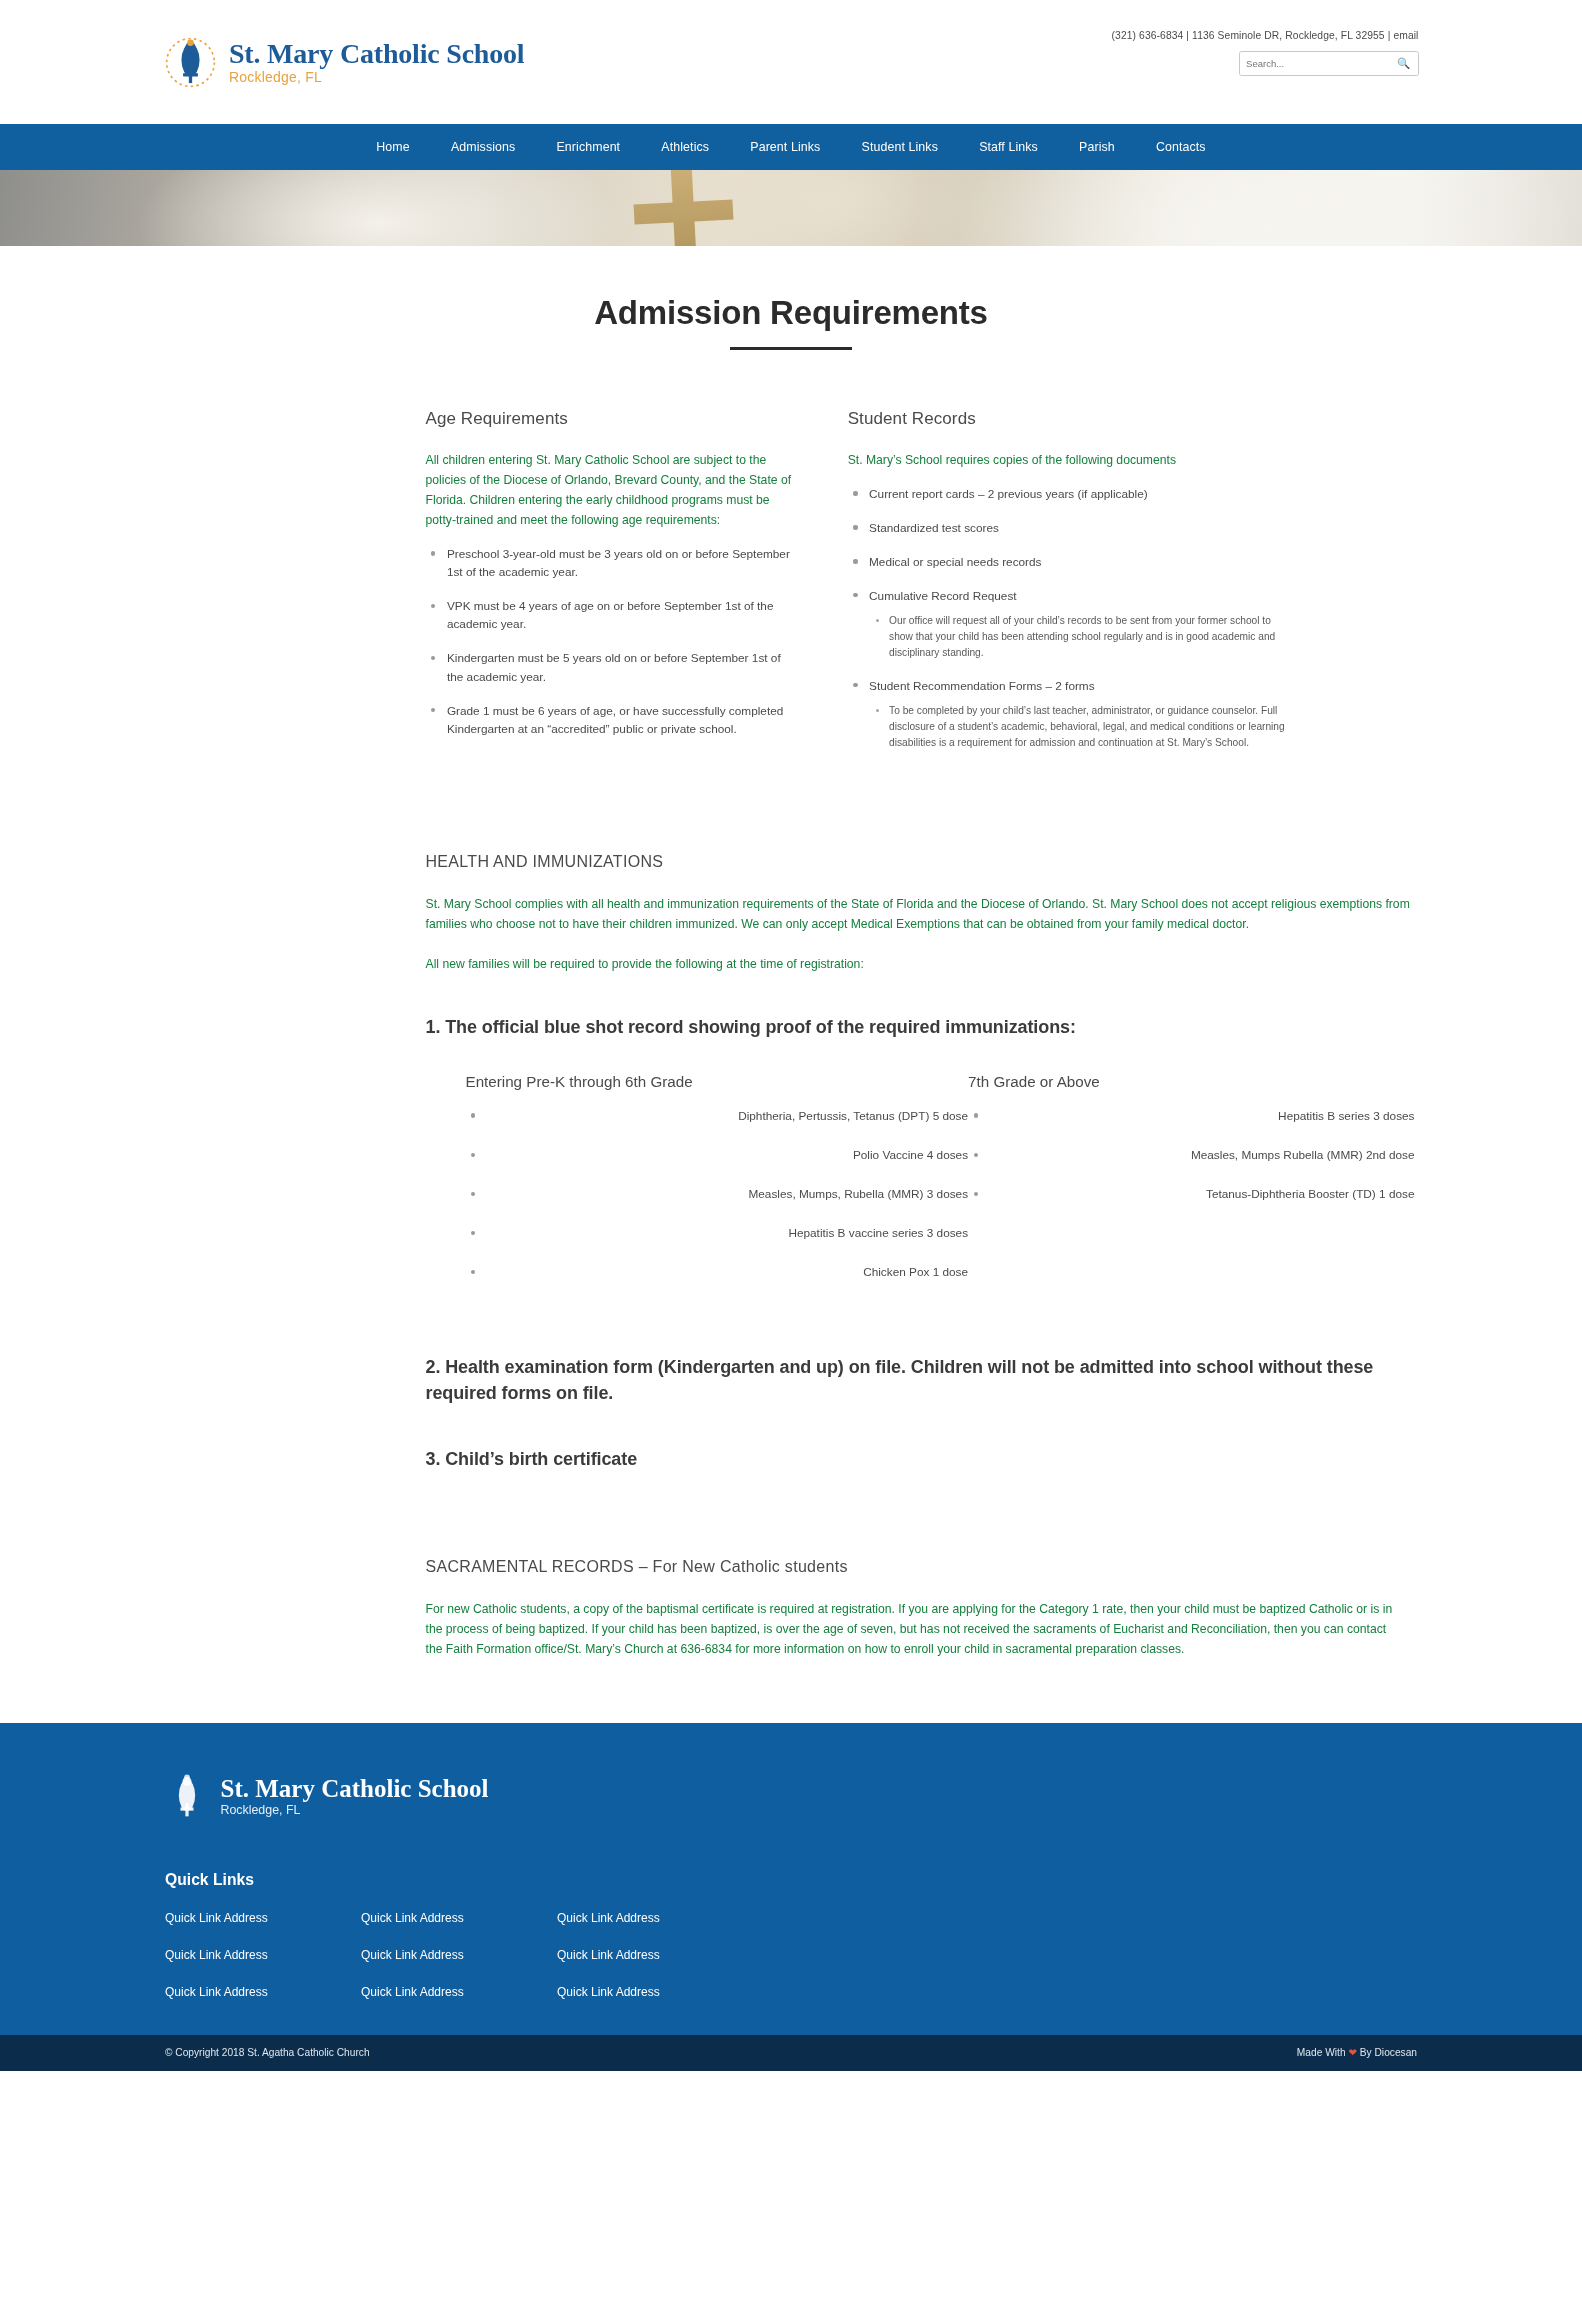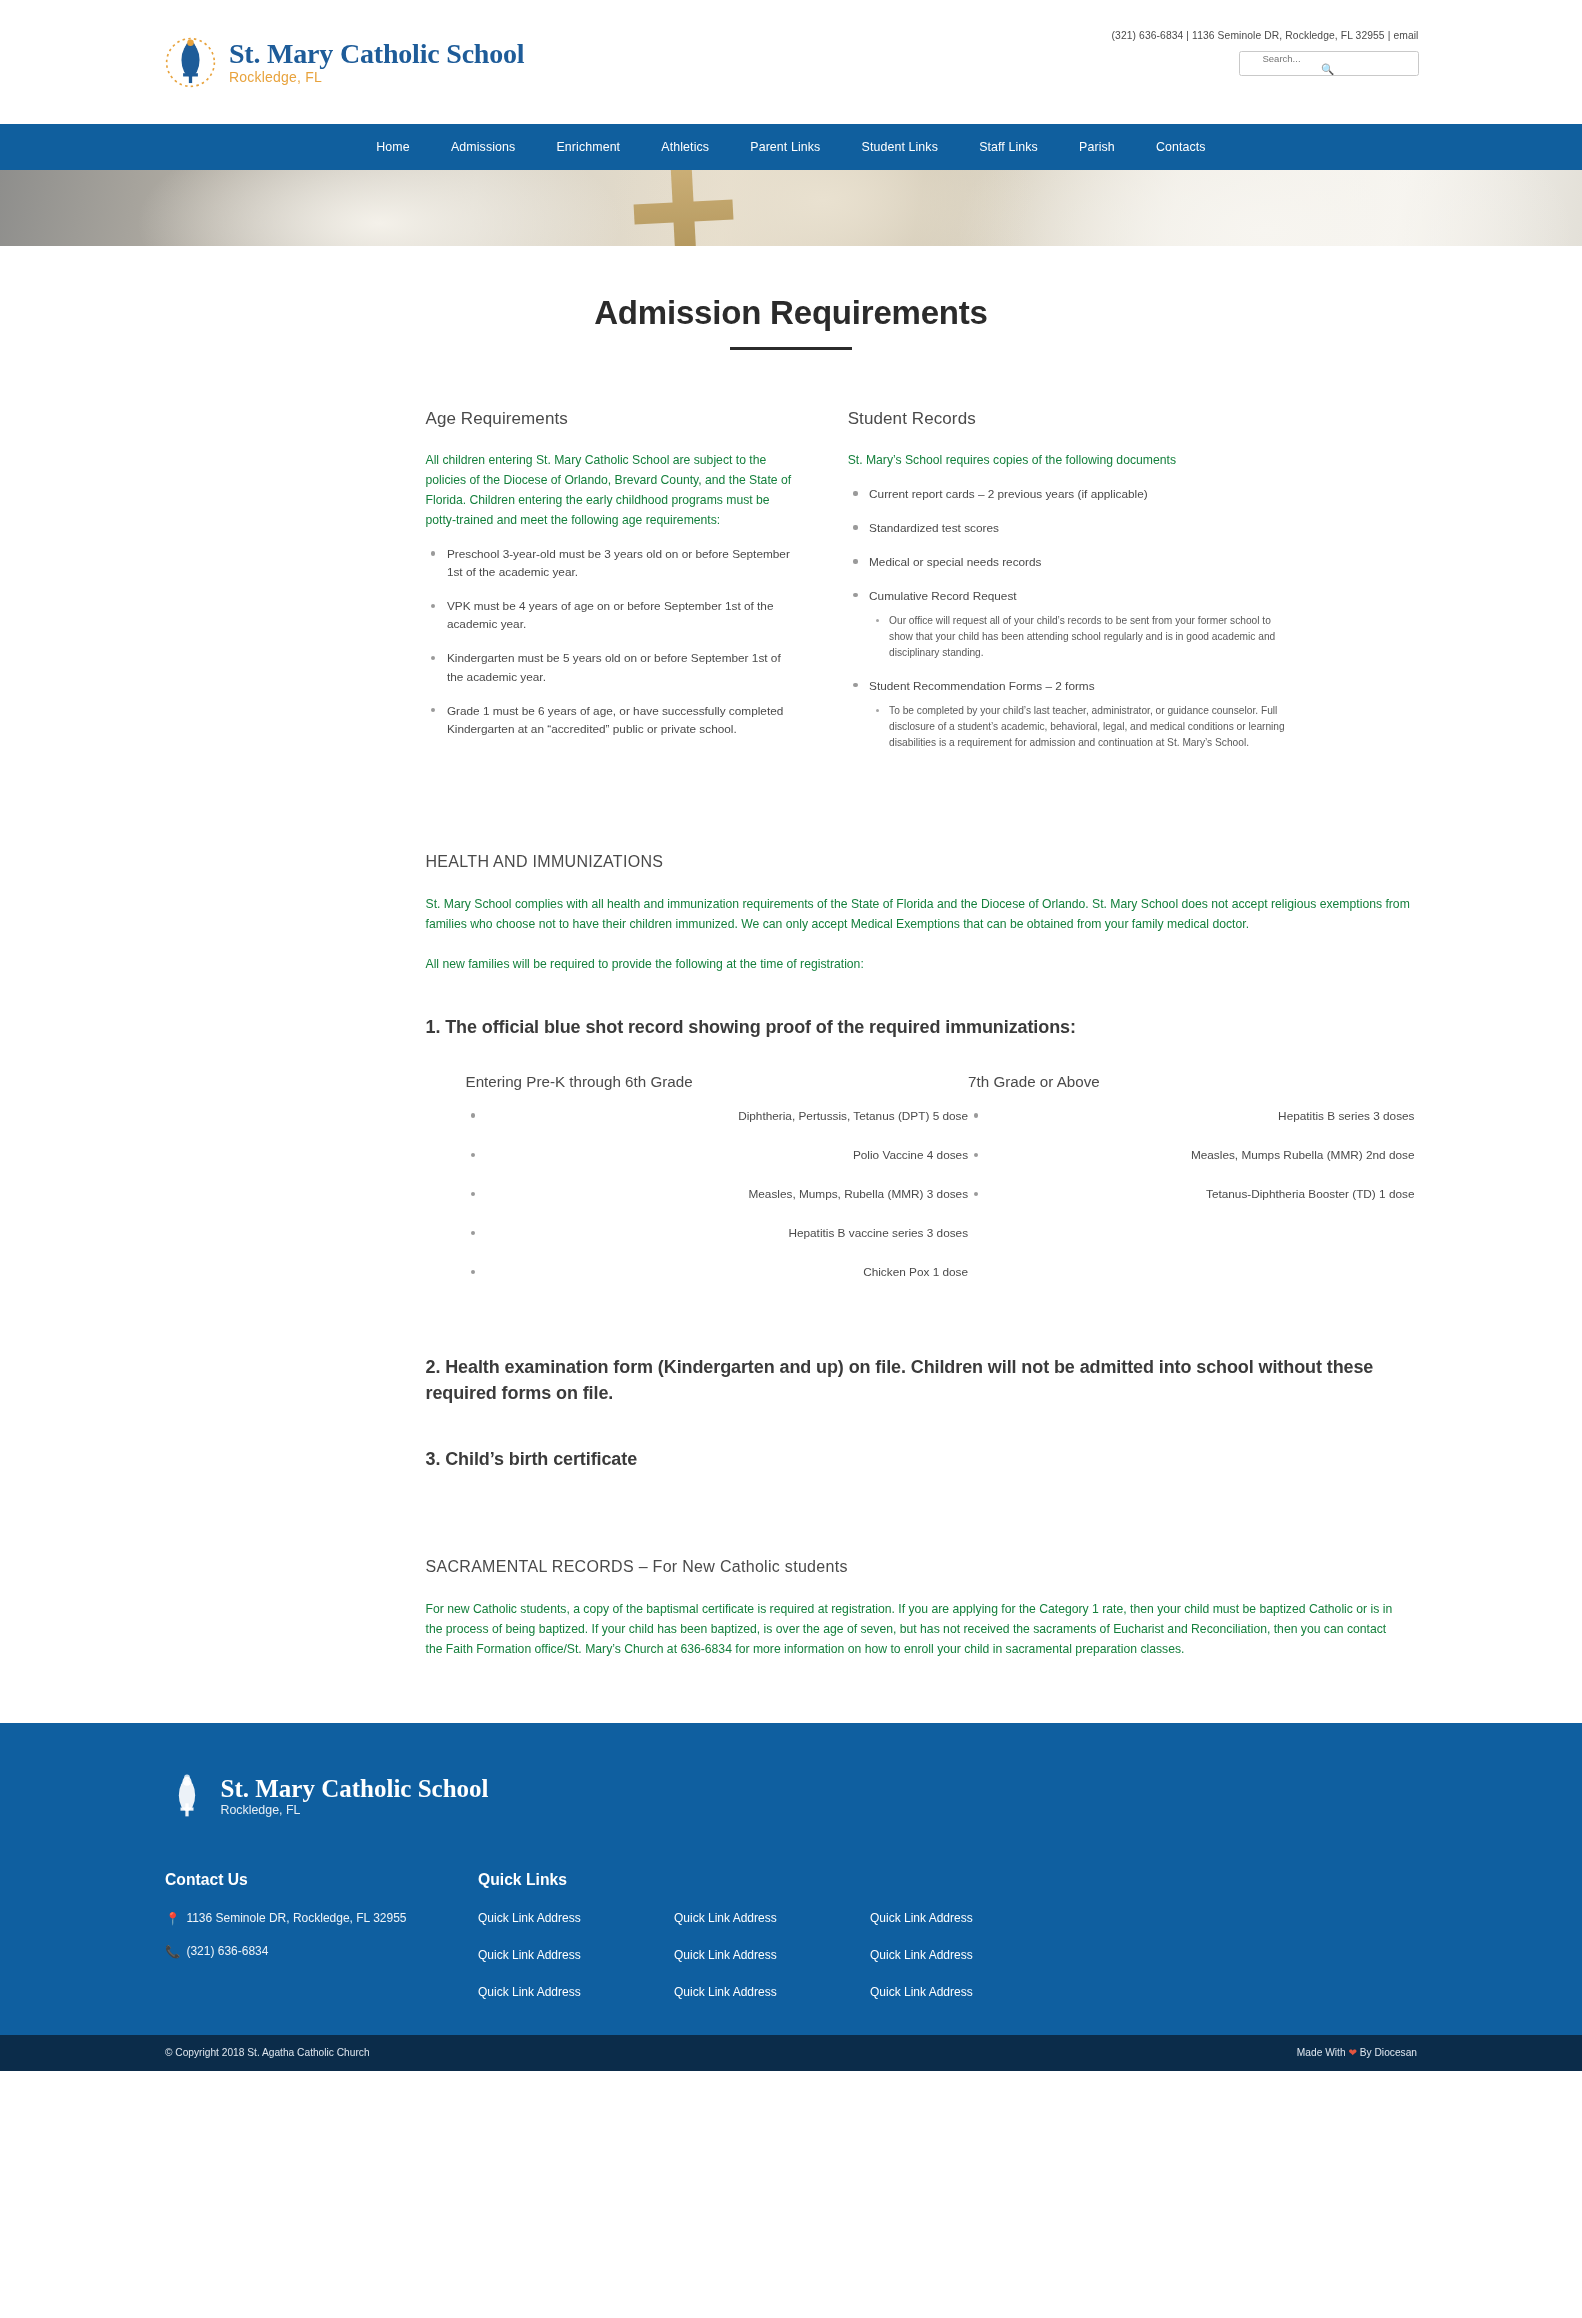--- a/index.html
+++ b/index.html
@@ -68,21 +68,20 @@
   .search-wrap {
     display: inline-flex;
     align-items: center;
     border: 0.8px solid #c9c9c9;
     border-radius: 2.5px;
     height: 25px;
     width: 180px;
     padding: 0 6.6px;
     background: #fff;
     float: right;
-    flex-direction: column;
   }
   .search-wrap input {
     border: none;
     outline: none;
     flex: 1;
     font-size: 9.5px;
     color: #8a8a8a;
     font-family: "Liberation Sans", sans-serif;
     background: transparent;
   }
@@ -450,31 +449,20 @@
             <rect x="19" y="47" width="16" height="4" fill="#ffffff" opacity="0.92"></rect>
           </svg>
         </div>
         <div>
           <div class="f-name">St. Mary Catholic School</div>
           <div class="f-sub">Rockledge, FL</div>
         </div>
       </div>
 
       <div class="footer-cols">
-        <div class="fc-contact">
-          <h4 class="f-head">Contact Us</h4>
-          <div class="f-line">
-            <span class="f-ico">📍</span>
-            <span>1136 Seminole DR, Rockledge, FL 32955</span>
-          </div>
-          <div class="f-line">
-            <span class="f-ico">📞</span>
-            <span>(321) 636-6834</span>
-          </div>
-        </div>
 
         <div class="fc-quick">
           <h4 class="f-head">Quick Links</h4>
           <div class="ql-grid">
             <span class="ql">Quick Link Address</span>
             <span class="ql">Quick Link Address</span>
             <span class="ql">Quick Link Address</span>
             <span class="ql">Quick Link Address</span>
             <span class="ql">Quick Link Address</span>
             <span class="ql">Quick Link Address</span>

